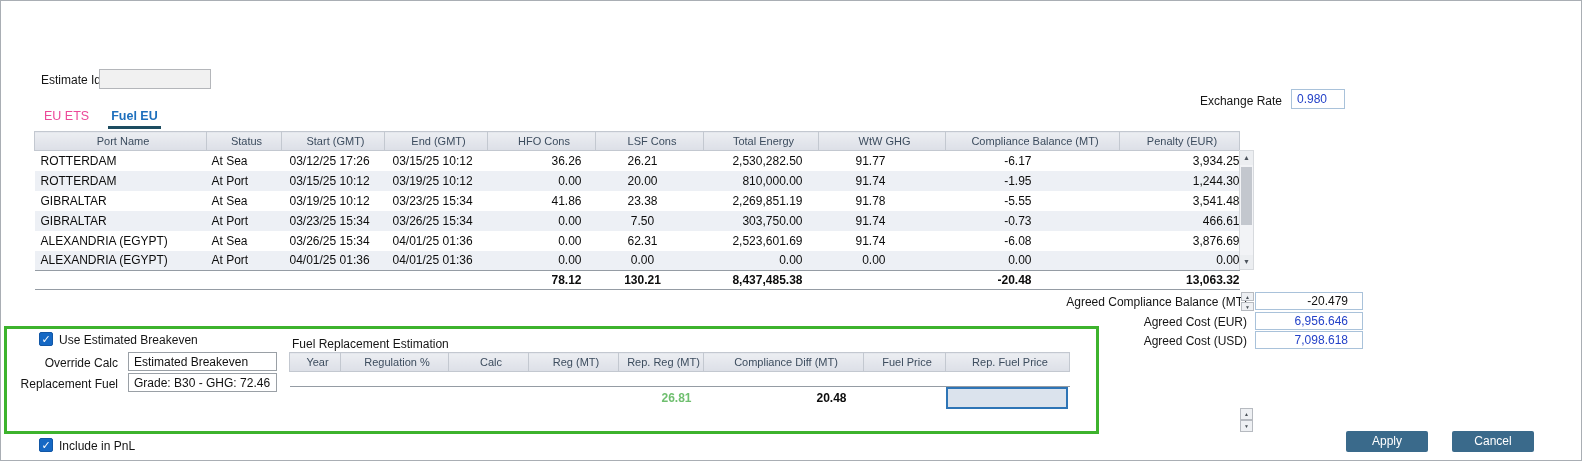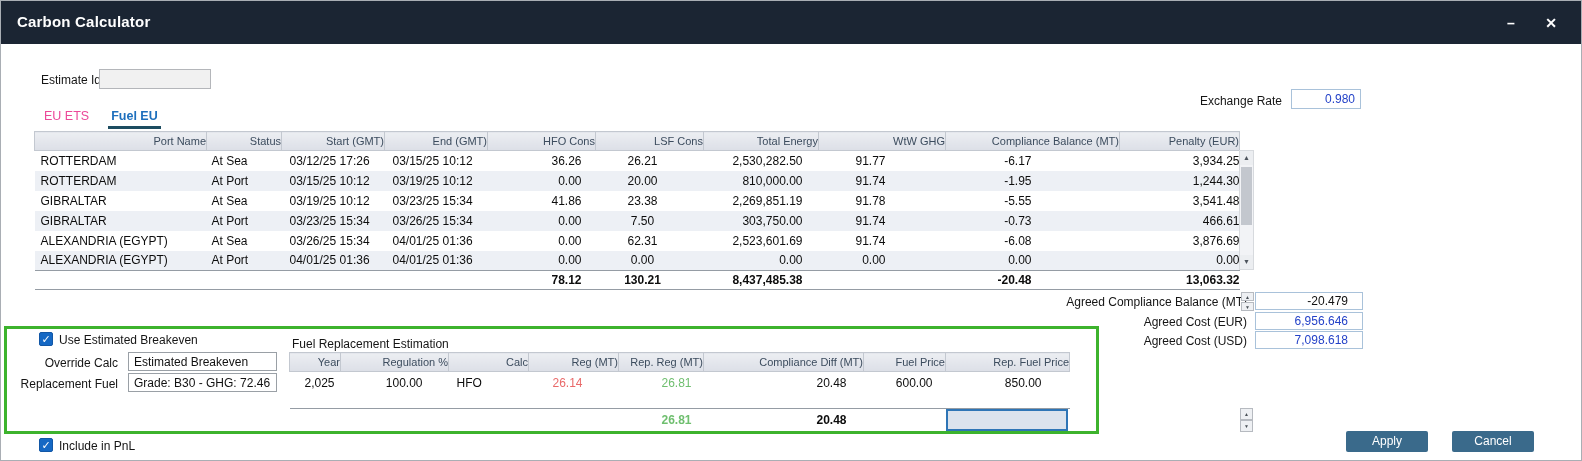--- a/index.html
+++ b/index.html
@@ -10,32 +10,32 @@
   .titlebar{position:absolute;left:0;top:0;width:1582px;height:43px;background:#1b2533}
   .title{position:absolute;left:16px;top:12px;color:#fff;font-size:15px;font-weight:bold;letter-spacing:.2px}
   .win-btn{position:absolute;top:10px;width:24px;height:24px;color:#fff;font-size:14px;font-weight:bold;text-align:center;line-height:24px;cursor:pointer}
   .win-min{right:60px}
   .win-close{right:20px}
 
   
   .lbl{position:absolute;font-size:12px;color:#151515;white-space:nowrap}
   input.box{position:absolute;border:1px solid #a9c2da;background:#fff;font-size:12px;color:#111;padding:0 5px;outline:none}
   #estimate-input{left:98px;top:68px;width:112px;height:20px;background:#f1f1f1;border-color:#b4b6ba}
-  #exchange-input{left:1290px;top:88px;width:70px;height:20px;color:#2442c8;text-align:right}
+  #exchange-input{left:1290px;top:88px;width:54px;height:20px;color:#2442c8;text-align:left}
   #override-input{left:127px;top:351px;width:149px;height:19px;border-color:#9aa0a6;z-index:45}
   #replacement-input{left:127px;top:372px;width:149px;height:19px;border-color:#9aa0a6;z-index:45}
 
   
   .tabs{position:absolute;left:40px;top:105px;display:flex;gap:16px}
   .tab{font-size:12.5px;color:#ec4899;padding:3px 3px 6px;cursor:pointer}
   .tab.active{color:#1d6fbd;font-weight:bold;border-bottom:3px solid #1d4d61;padding-bottom:3px}
 
   
   table.grid{position:absolute;border-collapse:collapse;table-layout:fixed}
-  .grid th{background:linear-gradient(#eceef2,#dcdfe7);border:1px solid #c3c8d0;border-left:none;font-size:11px;font-weight:normal;color:#3c4c5e;text-align:right;padding:0 0 0 5px;height:19px;white-space:nowrap;overflow:hidden;cursor:pointer}
+  .grid th{background:linear-gradient(#eceef2,#dcdfe7);border:1px solid #c3c8d0;border-left:none;font-size:11px;font-weight:normal;color:#3c4c5e;text-align:center;padding:0 0 0 5px;height:19px;white-space:nowrap;overflow:hidden;cursor:pointer}
   .grid th:first-child{border-left:1px solid #c3c8d0}
   .grid td{font-size:12px;color:#0d0d0d;height:20px;white-space:nowrap;overflow:hidden}
 
   #voyage-table{left:33px;top:130px;width:1205px}
   #voyage-table tbody tr:nth-child(even){background:#edf0f5}
   #voyage-table td:nth-child(1){padding-left:6px}
   #voyage-table td:nth-child(2){padding-left:5px}
   #voyage-table td:nth-child(3){padding-left:8px}
   #voyage-table td:nth-child(4){padding-left:8px}
   #voyage-table td:nth-child(5){text-align:right;padding-right:14px}
@@ -86,25 +86,20 @@
   
   .btn{position:absolute;top:430px;width:82px;height:21px;background:#3a6a8b;color:#fff;font-size:12px;text-align:center;line-height:21px;border-radius:2px;cursor:pointer}
   #apply-btn{left:1345px}
   #cancel-btn{left:1451px}
 </style>
 </head>
 <body>
 
 <div id="app">
 
-  <div class="titlebar">
-    <span class="title">Carbon Calculator</span>
-    <span class="win-btn win-min">–</span>
-    <span class="win-btn win-close">✕</span>
-  </div>
 
   <span class="lbl" style="left:40px;top:72px">Estimate Id</span>
   <input id="estimate-input" class="box" value="" style="">
   <span class="lbl" style="right:299px;top:93px">Exchange Rate</span>
   <input id="exchange-input" class="box" value="0.980" style="">
 
   <div class="tabs">
     <span class="tab">EU ETS</span>
     <span class="tab active">Fuel EU</span>
   </div>
@@ -268,30 +263,20 @@
         <th>Regulation %</th>
         <th>Calc</th>
         <th>Reg (MT)</th>
         <th>Rep. Reg (MT)</th>
         <th>Compliance Diff (MT)</th>
         <th>Fuel Price</th>
         <th>Rep. Fuel Price</th>
       </tr>
     </thead>
     <tbody>
-      <tr>
-          <td>2,025</td>
-          <td>100.00</td>
-          <td>HFO</td>
-          <td>26.14</td>
-          <td>26.81</td>
-          <td>20.48</td>
-          <td>600.00</td>
-          <td>850.00</td>
-        </tr>
       <tr class="spacer">
           <td colspan="8"></td>
         </tr>
     </tbody>
     <tfoot>
       <tr>
           <td></td>
           <td></td>
           <td></td>
           <td></td>

